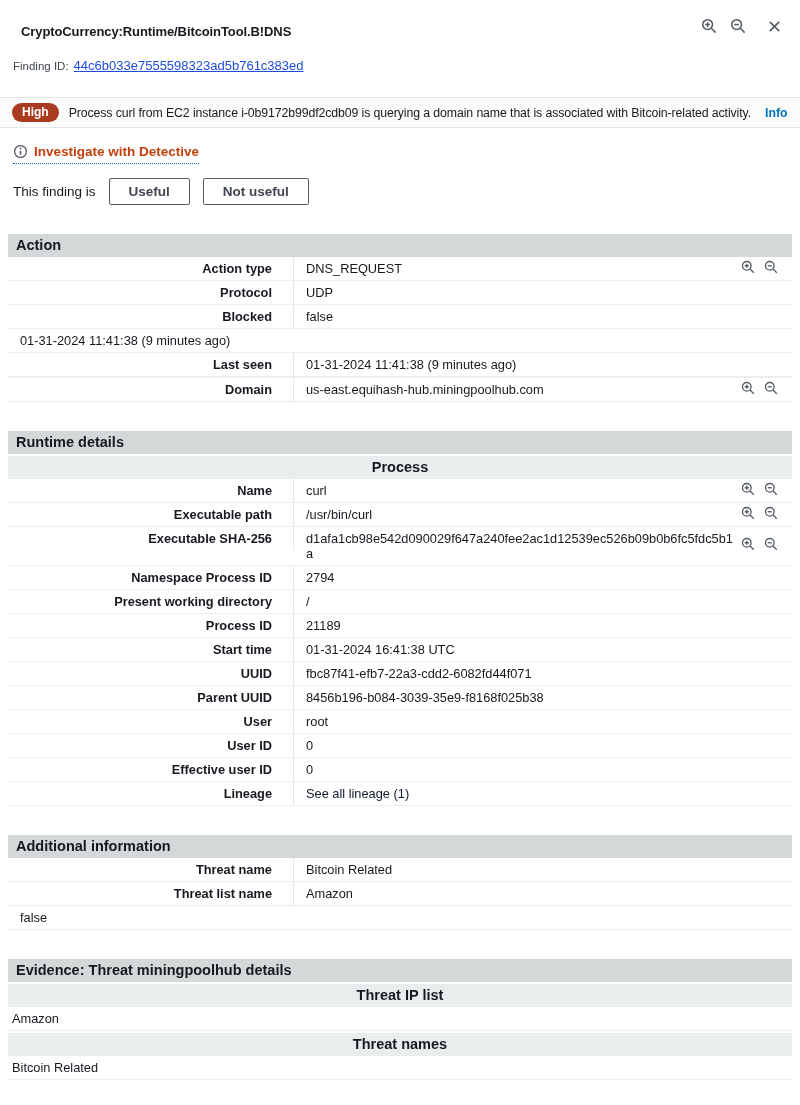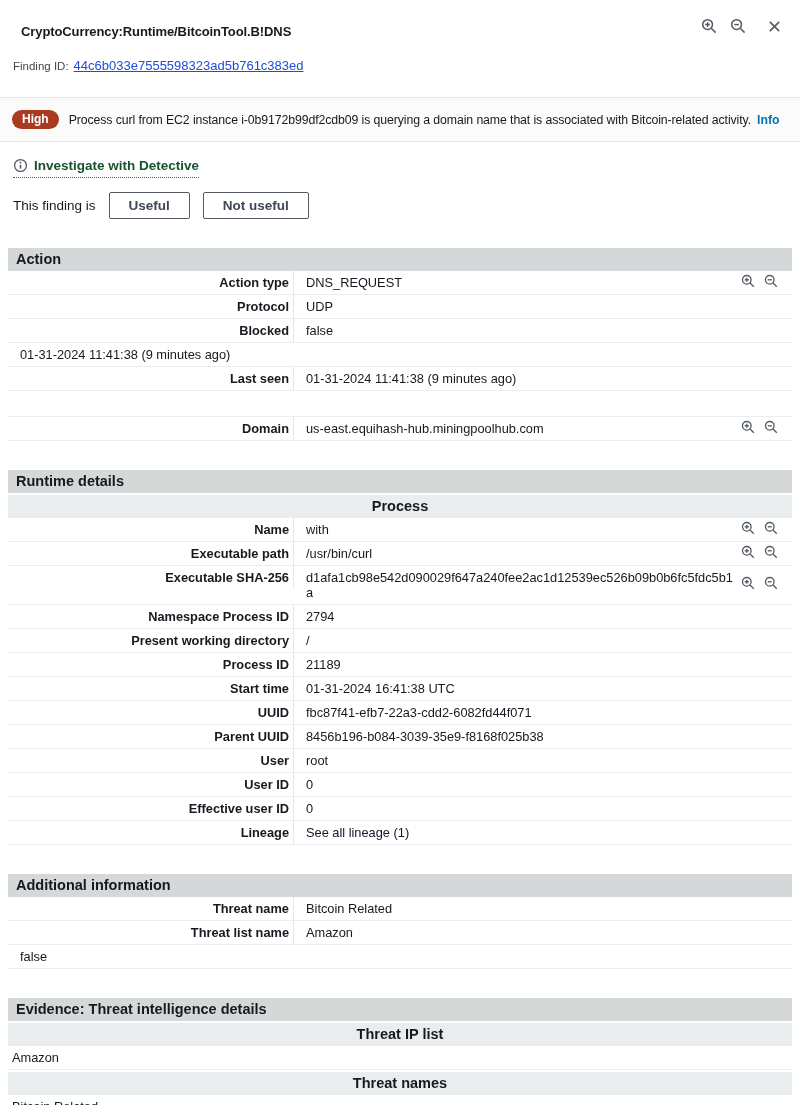--- a/index.html
+++ b/index.html
@@ -18,35 +18,35 @@
   .icon-btn { display:inline-flex; align-items:center; justify-content:center; cursor:pointer; color:#545b64; }
   .close-gap { margin-left:8px; }
   .finding-id-line { margin-top:11px; display:flex; align-items:baseline; gap:5px; }
   .finding-id-label { font-size:11.5px; color:#414750; }
   .finding-id-link { font-size:13px; color:#1d4ed8; text-decoration:underline; cursor:pointer; }
 
   
   .summary-strip {
     margin-top:24px; background:#fbfbfb;
     border-top:1px solid #e4e7e7; border-bottom:1px solid #e4e7e7;
-    padding:12px 10px 12px 12px; height:45px;
+    padding:12px 10px 12px 12px; height:31px;
     display:flex; align-items:center; white-space:nowrap;
   }
   .severity-badge {
     background:#a93b21; color:#ffffff; font-weight:bold; font-size:12px;
     padding:2px 10px 3px; border-radius:10px; flex:none;
   }
   .summary-text { margin-left:10px; font-size:12.3px; letter-spacing:-0.1px; }
-  .info-link { color:#0073bb; font-weight:bold; font-size:12.3px; margin-left:6px; cursor:pointer; }
+  .info-link { color:#0073bb; font-weight:bold; font-size:12.3px; margin-left:14px; cursor:pointer; }
 
   
   .investigate-row { margin:16px 0 0 13px; }
   .investigate-link {
     display:inline-flex; align-items:center; gap:6px;
-    color:#14532d; font-size:13.5px; font-weight:600;
+    color:#c2410c; font-size:13.5px; font-weight:600;
     border-bottom:1px dotted #0073bb; padding-bottom:4px; cursor:pointer;
   }
   .feedback-row { margin:14px 0 0 13px; display:flex; align-items:center; gap:13px; }
   .feedback-prompt { font-size:13.5px; }
   .aws-button {
     background:#ffffff; border:1px solid #545b64; border-radius:2px;
     font-family:"Liberation Sans", sans-serif;
     font-size:13.5px; font-weight:bold; color:#414750;
     padding:5px 19px; cursor:pointer;
   }
@@ -61,29 +61,29 @@
   .sub-header {
     background:#e9eded; font-size:14.5px; font-weight:bold;
     padding:3px 8px 4px; line-height:16px; margin-top:2px;text-align:center;
   }
   .row {
     display:flex; align-items:flex-start;
     border-bottom:1px solid #ebeeee; min-height:23px;
   }
   .row-label {
     width:286px; flex:none; text-align:right; font-weight:bold; font-size:12.8px;
-    padding:4px 4px 4px 0; border-right:1px solid #e3e7e7; line-height:15px;
+    padding:4px 21px 4px 0; border-right:1px solid #e3e7e7; line-height:15px;
   }
   .row-value {
     font-size:12.8px; padding:4px 8px 4px 12px; line-height:15px;
     max-width:450px; word-break:break-all;
   }
   .row-icons { margin-left:auto; display:flex; gap:9px; padding:3px 14px 0 0; color:#545b64; }
   .value-link { color:#0f172a; cursor:pointer;margin-top:44px; }
-  .domain-block { margin-top:25px; }
+  .domain-block { }
   .row-top { border-top:1px solid #ebeeee; }
   .plain-row {
     font-size:12.8px; padding:4px 8px 4px 4px; line-height:15px;
     border-bottom:1px solid #ebeeee; min-height:23px;
   }
 </style>
 </head>
 <body>
 
 <div class="panel-header">
@@ -206,21 +206,21 @@
       </div>
     </div>
   </div>
 
   <div class="section">
     <div class="section-header">Runtime details</div>
     <div class="sub-header">Process</div>
 
     <div class="row">
       <div class="row-label">Name</div>
-      <div class="row-value">with</div>
+      <div class="row-value">curl</div>
       <div class="row-icons">
         <span class="icon-btn">
             <svg width="14" height="14" viewBox="0 0 16 16" fill="none" stroke="currentColor" stroke-width="1.5">
               <circle cx="6.6" cy="6.6" r="4.9"></circle>
               <path d="M10.3 10.3 L14.6 14.6"></path>
               <path d="M4.3 6.6 H8.9 M6.6 4.3 V8.9"></path>
             </svg>
           </span>
         <span class="icon-btn">
             <svg width="14" height="14" viewBox="0 0 16 16" fill="none" stroke="currentColor" stroke-width="1.5">
@@ -322,20 +322,20 @@
     <div class="row">
       <div class="row-label">Threat list name</div>
       <div class="row-value">Amazon</div>
     </div>
     <div class="row">
       <div class="row-value">false</div>
     </div>
   </div>
 
   <div class="section">
-    <div class="section-header">Evidence: Threat intelligence details</div>
+    <div class="section-header">Evidence: Threat miningpoolhub details</div>
     <div class="sub-header">Threat IP list</div>
     <div class="plain-row">Amazon</div>
     <div class="sub-header">Threat names</div>
     <div class="plain-row">Bitcoin Related</div>
   </div>
 
 </div>
 
 </body></html>

